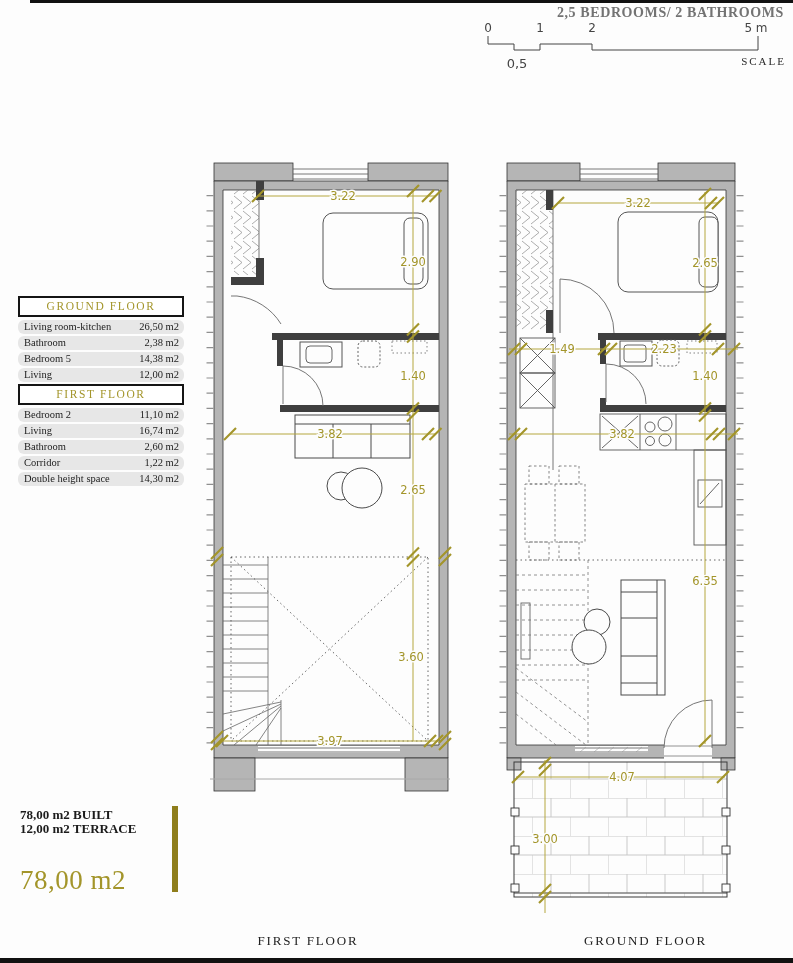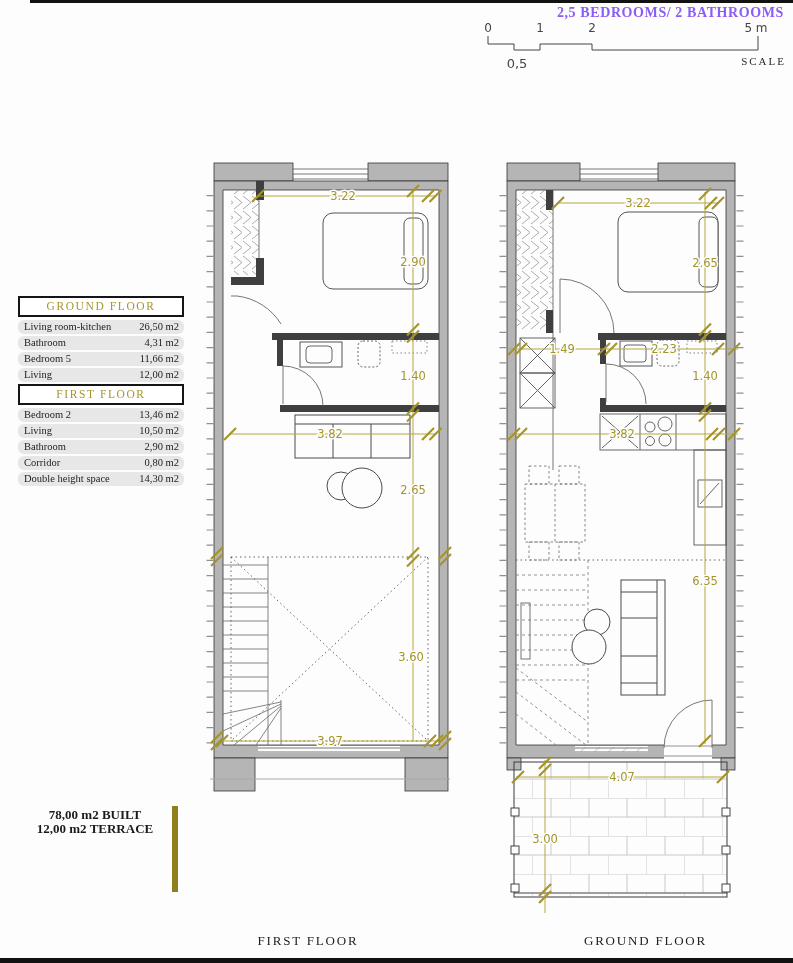--- a/index.html
+++ b/index.html
@@ -1,28 +1,28 @@
 <!DOCTYPE html>
 <html><head>
 <meta charset="utf-8">
 <style>
   html,body{margin:0;padding:0;}
   body{width:793px;height:963px;position:relative;background:#fdfdfd;overflow:hidden;
        font-family:"Liberation Serif",serif;color:#1d1d1d;}
   .rule-top{position:absolute;left:30px;right:0;top:0;height:3px;background:#111;}
   .rule-bottom{position:absolute;left:0;right:0;bottom:0;height:5px;background:#111;}
   .plan-title{position:absolute;top:5px;right:9px;font-size:14px;font-weight:bold;
-              letter-spacing:.6px;color:#8b5cf6;margin-left:24px;}
+              letter-spacing:.6px;color:#737373;margin-left:24px;}
   .area-table{position:absolute;left:18px;top:296px;width:166px;}
   .tbl-head{border:2px solid #151515;background:#fff;text-align:center;
             font-size:11.5px;letter-spacing:1.6px;color:#a3952a;padding:2px 0 3px 0;margin:0 0 3px 0;}
   .tbl-row{display:flex;justify-content:space-between;background:#e7e7e7;
            font-size:10.5px;color:#222;padding:1px 5px 2px 6px;margin-bottom:2px;border-radius:6px;}
   .tbl-row .v{text-align:left;}
-  .summary{position:absolute;left:20px;top:808px;width:150px;text-align:center;}
+  .summary{position:absolute;left:20px;top:808px;width:150px;text-align:left;}
   .summary .ln{font-size:13px;font-weight:bold;color:#1b1b1b;line-height:1.05;}
   .summary .total{font-size:27px;color:#a3952a;margin-top:30px;letter-spacing:.5px;}
   .gold-bar{position:absolute;left:172px;top:806px;width:6px;height:86px;background:#8f7e1c;}
   .floor-label{position:absolute;top:933px;font-size:13px;letter-spacing:1.8px;color:#222;text-align:center;}
   .fl-first{left:228px;width:160px;}
   .fl-ground{left:558px;width:175px;}
   svg{position:absolute;left:0;top:0;}
   .dim{font-family:"DejaVu Sans",sans-serif;font-size:11.5px;fill:#a3952a;
        stroke:#fdfdfd;stroke-width:3px;paint-order:stroke;text-anchor:middle;}
   .sb{font-family:"DejaVu Sans",sans-serif;font-size:12px;fill:#444;text-anchor:middle;}
@@ -37,56 +37,57 @@
 <div class="plan-title">2,5 BEDROOMS/ 2 BATHROOMS</div>
 
 <div class="area-table">
   <div class="tbl-head">GROUND FLOOR</div>
   <div class="tbl-row">
       <span>Living room-kitchen</span>
       <span class="v">26,50 m2</span>
     </div>
   <div class="tbl-row">
       <span>Bathroom</span>
-      <span class="v">4,31 m2</span>
+      <span class="v">2,38 m2</span>
     </div>
   <div class="tbl-row">
       <span>Bedroom 5</span>
-      <span class="v">11,66 m2</span>
+      <span class="v">14,38 m2</span>
     </div>
   <div class="tbl-row">
       <span>Living</span>
       <span class="v">12,00 m2</span>
     </div>
   <div class="tbl-head">FIRST FLOOR</div>
   <div class="tbl-row">
       <span>Bedroom 2</span>
-      <span class="v">13,46 m2</span>
+      <span class="v">11,10 m2</span>
     </div>
   <div class="tbl-row">
       <span>Living</span>
-      <span class="v">10,50 m2</span>
+      <span class="v">16,74 m2</span>
     </div>
   <div class="tbl-row">
       <span>Bathroom</span>
-      <span class="v">2,90 m2</span>
+      <span class="v">2,60 m2</span>
     </div>
   <div class="tbl-row">
       <span>Corridor</span>
-      <span class="v">0,80 m2</span>
+      <span class="v">1,22 m2</span>
     </div>
   <div class="tbl-row">
       <span>Double height space</span>
       <span class="v">14,30 m2</span>
     </div>
 </div>
 
 <div class="summary">
   <div class="ln">78,00 m2 BUILT</div>
   <div class="ln">12,00 m2 TERRACE</div>
+  <div class="total">78,00 m2</div>
 </div>
 <div class="gold-bar"></div>
 
 <svg width="793" height="963" viewBox="0 0 793 963">
   <defs>
     <pattern id="stairhatch" width="9" height="15" patternUnits="userSpaceOnUse">
       <path d="M0,1 L8,7.5 L0,14" stroke="#8a8a8a" stroke-width="0.7" fill="none"></path>
     </pattern>
     <pattern id="brick" width="38" height="38" patternUnits="userSpaceOnUse">
       <path d="M0,0 H38 M0,19 H38 M19,0 V19 M0,19 V38" stroke="#c9c9c9" stroke-width="1" fill="none"></path>

